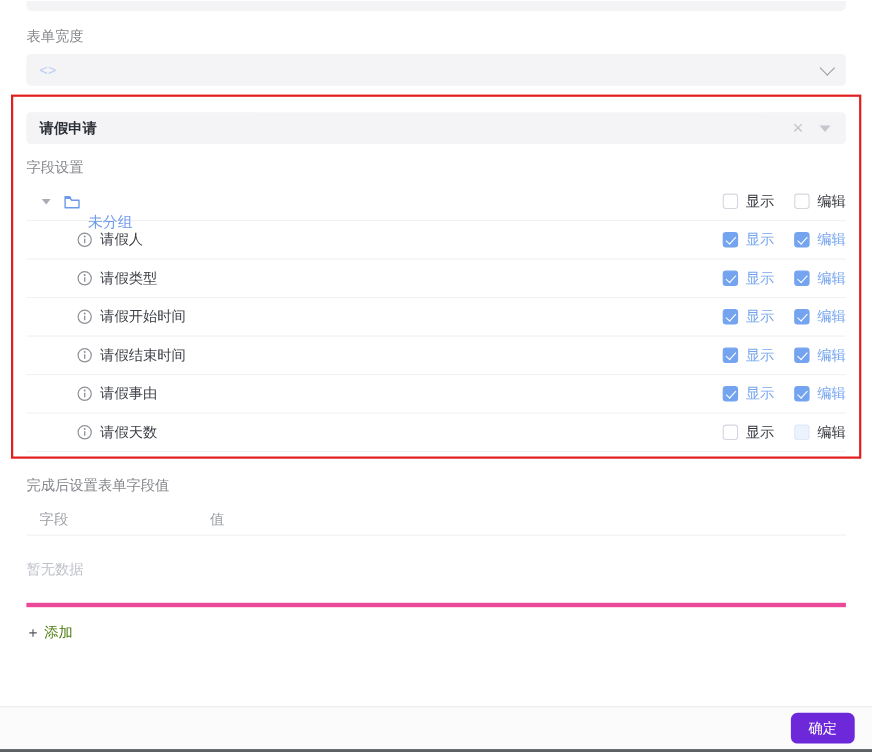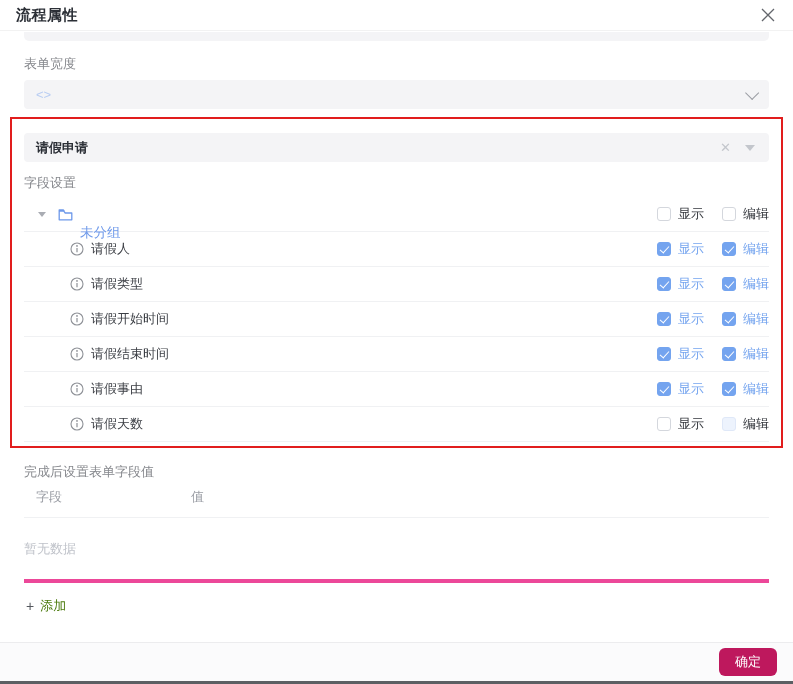--- a/index.html
+++ b/index.html
@@ -43,47 +43,39 @@
   .cb-wrap{display:flex;align-items:center;margin-left:18px;cursor:pointer;}
   .cb{width:14px;height:14px;border-radius:3px;box-sizing:border-box;position:relative;flex:0 0 14px;}
   .state-checked .cb{background:#74a4ef;border:1px solid #74a4ef;}
   .state-checked .cb::after{content:"";position:absolute;left:4px;top:1px;width:4px;height:8px;border:solid #fff;border-width:0 1.7px 1.7px 0;transform:rotate(42deg);}
   .state-unchecked .cb{background:#fff;border:1px solid #d4d7dd;}
   .state-disabled .cb{background:#edf3fd;border:1px solid #dfe8f8;}
   .cb-label{font-size:13px;color:#33363c;margin-left:7px;}
   .state-checked .cb-label{color:#74a4ef;}
 
   
-  .tbl-header{display:flex;align-items:flex-start;height:30px;margin-top:8px;border-bottom:1px solid #f0f1f3;padding-left:12px;box-sizing:border-box;}
+  .tbl-header{display:flex;align-items:center;height:30px;margin-top:8px;border-bottom:1px solid #f0f1f3;padding-left:12px;box-sizing:border-box;}
   .tbl-col{font-size:13px;color:#9b9ea5;}
   .tbl-col.c1{width:155px;}
   .empty-area{height:61px;display:flex;align-items:center;justify-content:flex-start;border-bottom:4px solid #ec4899;}
   .empty-text{font-size:13px;color:#bfc2c9;}
   .add-row{display:flex;align-items:center;padding:14px 0 0 2px;cursor:pointer;}
   .plus{font-size:14px;color:#54575d;margin-right:6px;}
   .add-label{font-size:13px;color:#4d7c0f;text-align:right;}
 
   
   .dlg-footer{flex:0 0 39px;height:39px;border-top:1px solid #ececee;background:#fbfbfc;display:flex;align-items:center;justify-content:flex-end;padding:0 16px;box-sizing:border-box;margin-top:auto;}
-  .confirm-btn{min-width:58px;height:28px;background:#be185d;border:none;border-radius:6px;color:#fff;font-size:13px;font-family:inherit;display:flex;align-items:center;justify-content:center;cursor:pointer;padding:0 14px;}
+  .confirm-btn{min-width:58px;height:28px;background:#6d28d9;border:none;border-radius:6px;color:#fff;font-size:13px;font-family:inherit;display:flex;align-items:center;justify-content:center;cursor:pointer;padding:0 14px;}
   .bottom-strip{height:3px;background:#5c5f63;flex:0 0 3px;}
 </style>
 </head>
 <body>
 
 <div class="dialog">
 
-  <div class="dlg-header">
-    <span class="dlg-title">流程属性</span>
-    <span class="close-btn">
-      <svg width="14" height="14" viewBox="0 0 14 14">
-          <path d="M1 1 L13 13 M13 1 L1 13" stroke="#63666c" stroke-width="1.3"></path>
-        </svg>
-    </span>
-  </div>
 
   <div class="dlg-body">
 
     <div class="clipped-input"></div>
 
     <div class="grp-label">表单宽度</div>
     <div class="select">
       <span class="ph">&lt;&gt;</span>
       <span class="spacer"></span>
       <span class="chevron"></span>

